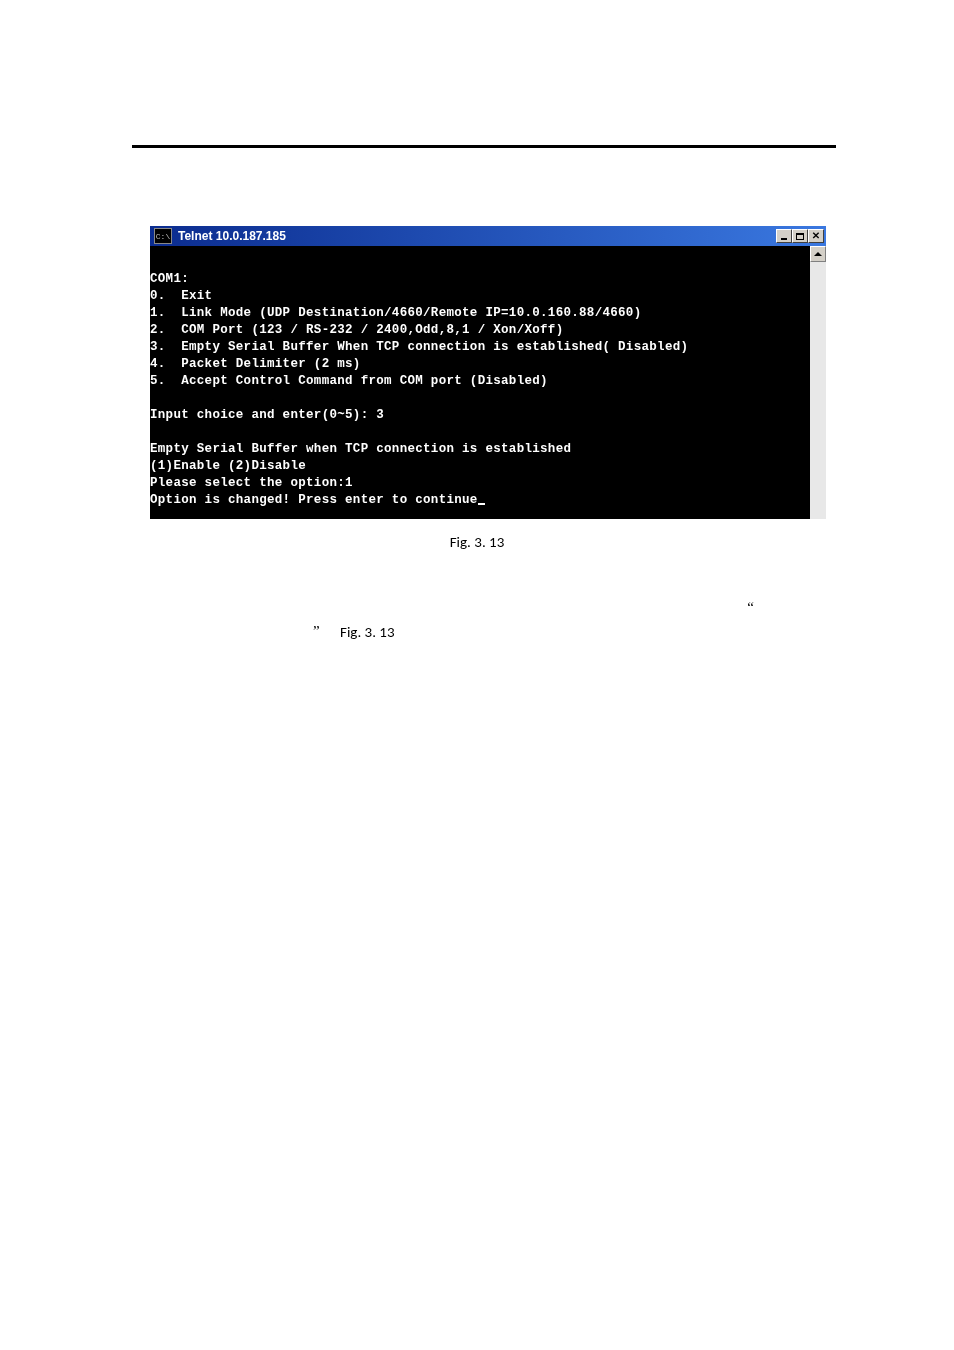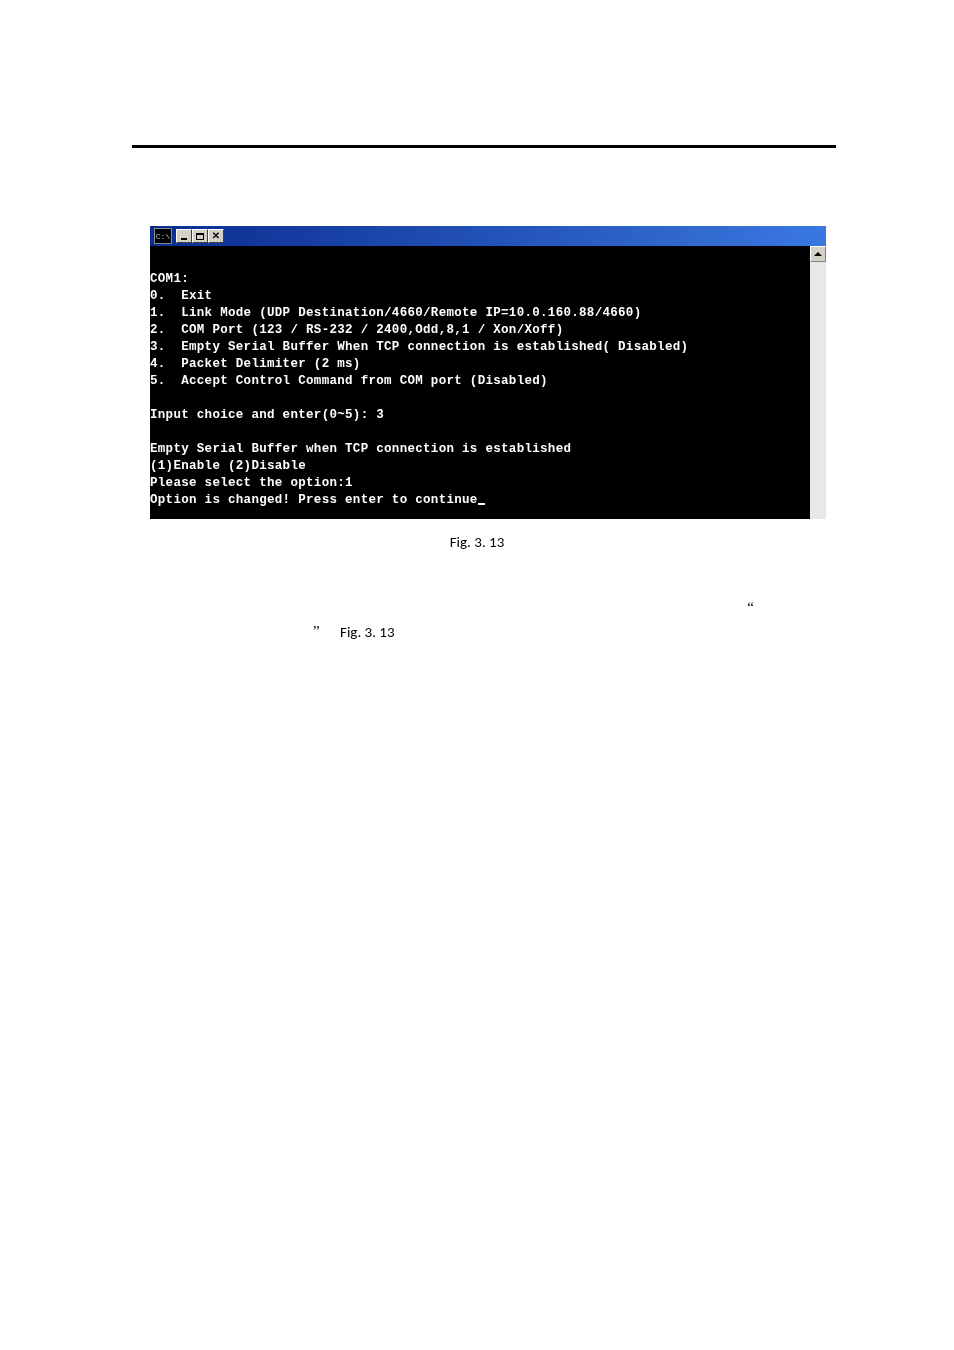--- a/index.html
+++ b/index.html
@@ -170,20 +170,21 @@
 </head>
 <body>
 
 <div class="page">
 
   <div class="top-divider"></div>
 
   <div class="telnet-window">
     <div class="titlebar">
       <span class="cmd-icon">C:\</span>
+      <span class="title-text">Telnet 10.0.187.185</span>
       <div class="win-btns">
         <div class="win-btn minimize"></div>
         <div class="win-btn maximize"></div>
         <div class="win-btn close">✕</div>
       </div>
     </div>
     <div class="console-wrap">
       <div class="console"><span></span>
 <span>COM1:</span>
 <span>0.  Exit</span>

